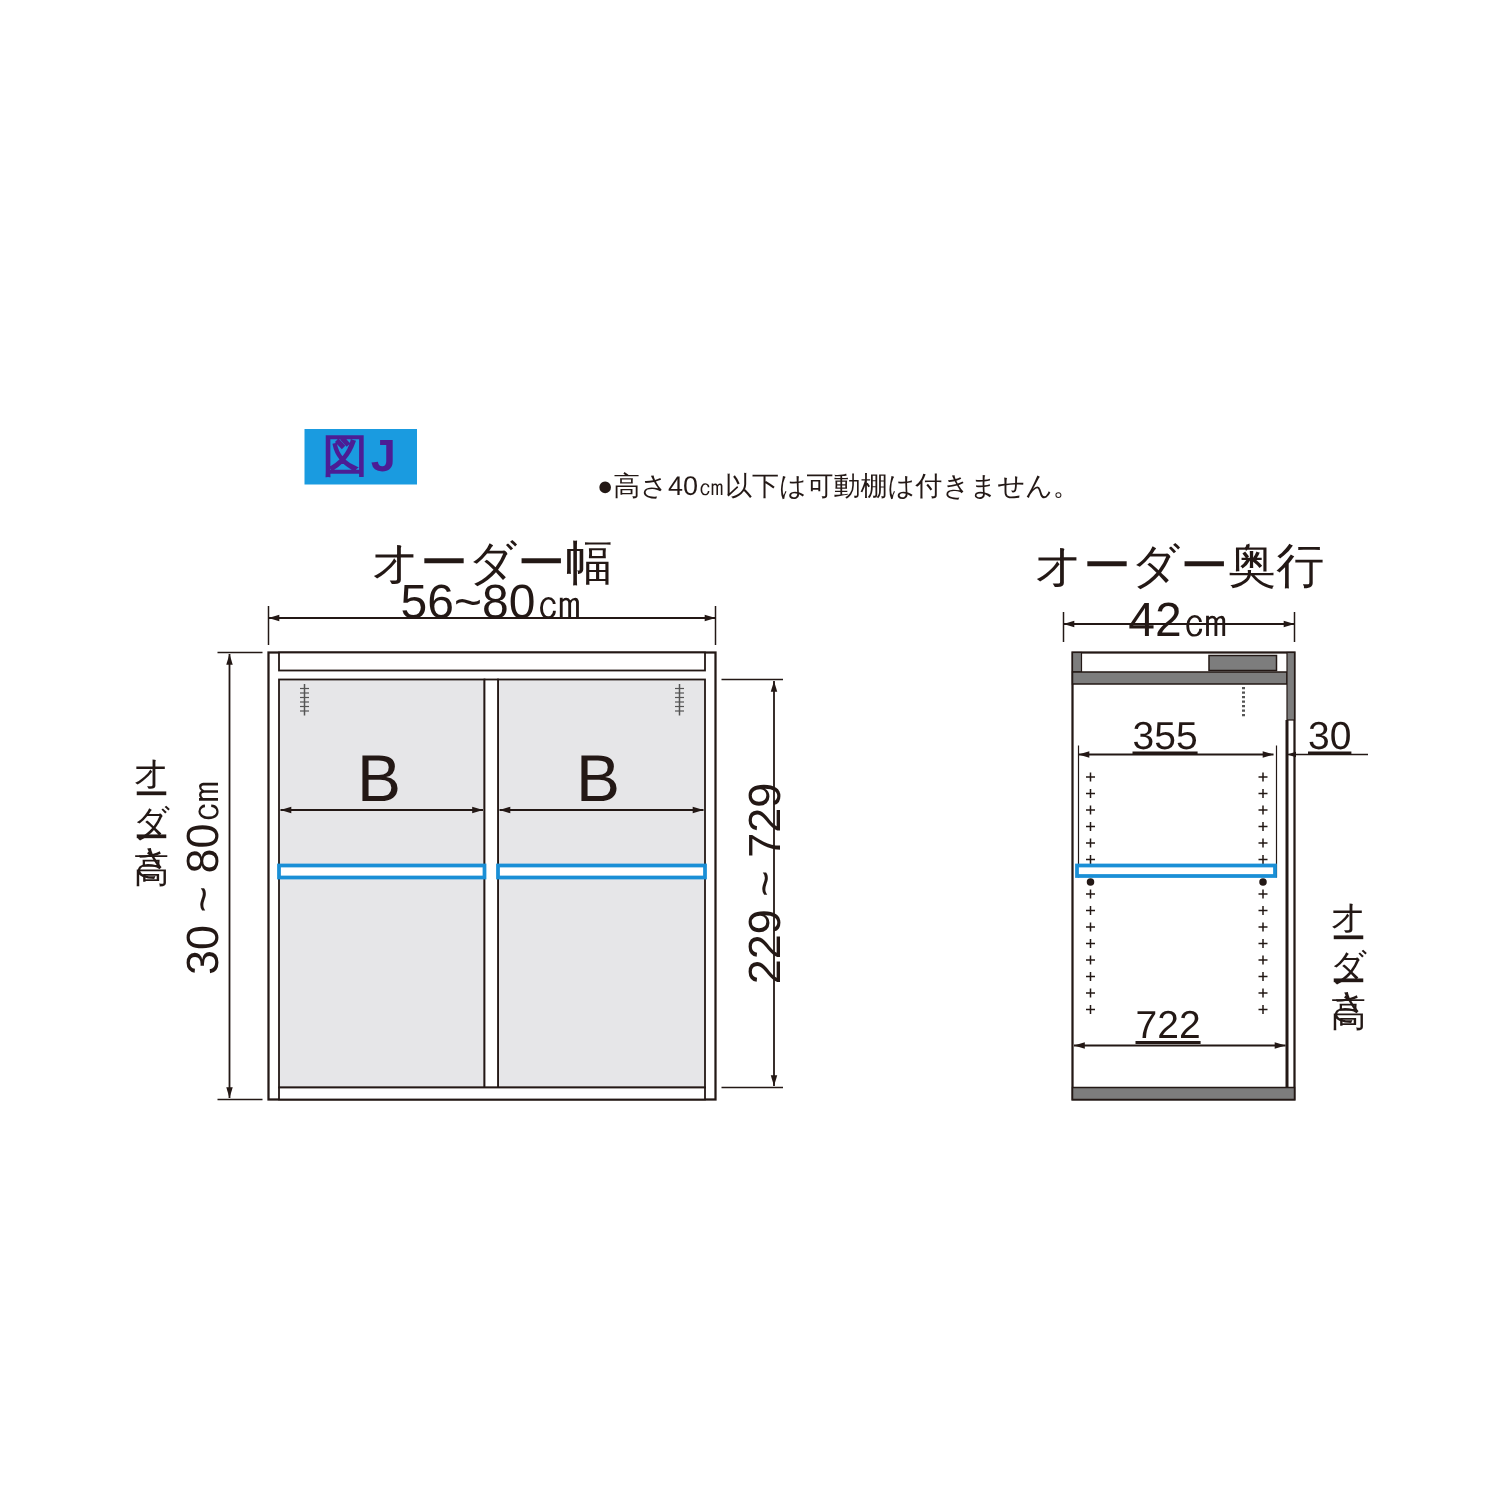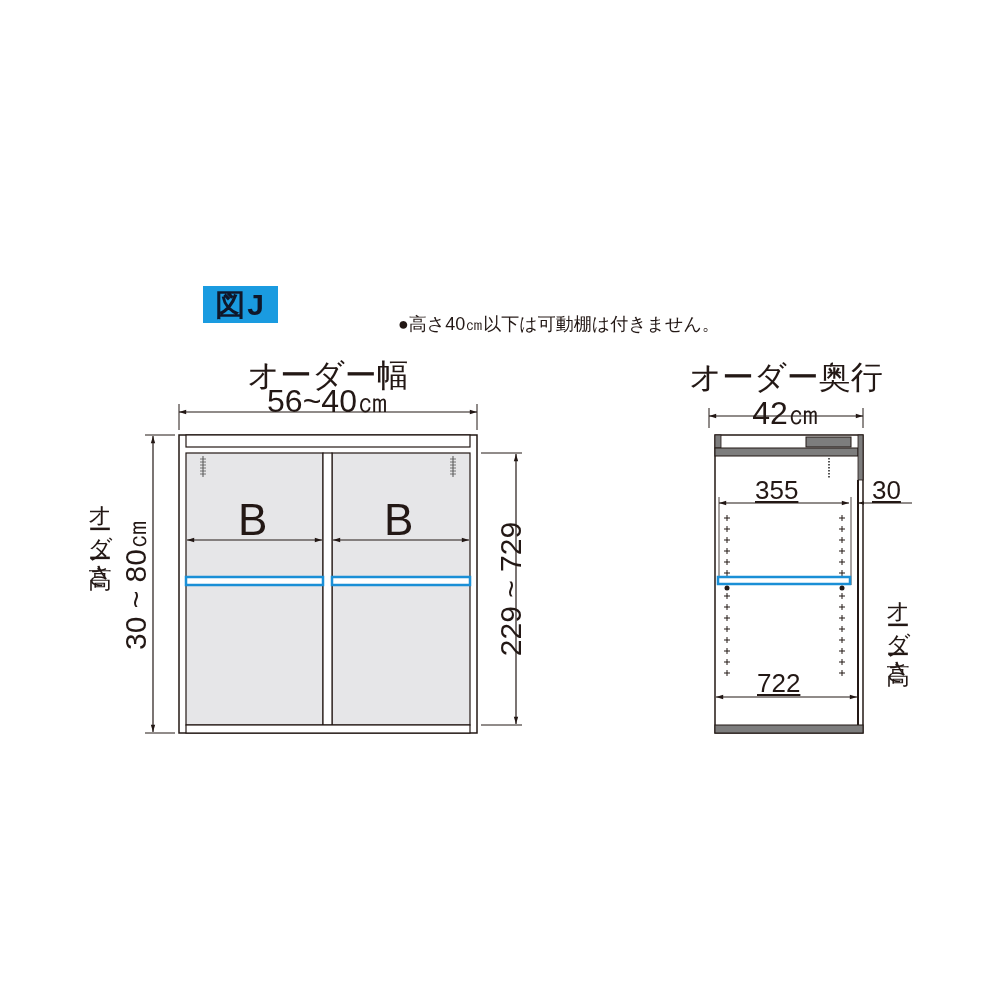--- a/index.html
+++ b/index.html
@@ -1,20 +1,20 @@
 <!DOCTYPE html>
 <html><head>
 <meta charset="utf-8">
 <style>
   html, body { margin:0; padding:0; background:#ffffff; }
   body { width:1000px; height:1000px; position:relative; overflow:hidden;
          font-family:"Liberation Sans","DejaVu Sans",sans-serif; color:#231815; }
   .abs { position:absolute; }
   .fig-badge { left:203px; top:286px; width:75px; height:37px; background:#1a9be0;
-               color:#0f172a; font-size:30px; line-height:37px; text-align:center; font-weight:bold; letter-spacing:2px; }
+               color:#4c1d95; font-size:30px; line-height:37px; text-align:center; font-weight:bold; letter-spacing:2px; }
   .note { left:398px; top:312px; font-size:18px; white-space:nowrap; }
   .lbl { font-size:32px; text-align:center; white-space:nowrap; line-height:26px; }
   .vtext { writing-mode:vertical-rl; font-size:24px; white-space:nowrap; letter-spacing:1px; }
   .rot { font-size:30px; white-space:nowrap; transform-origin:center center; }
   .bigB { font-size:44px; font-weight:normal; }
   .dim { font-size:26px; white-space:nowrap;text-decoration:underline; }
   svg { position:absolute; left:0; top:0; }
 </style>
 </head>
 <body>
@@ -144,21 +144,21 @@
 
     <rect x="718" y="577" width="132" height="7" fill="#fff" stroke="#1a8fd6" stroke-width="2.5"></rect>
     <circle cx="727" cy="588" r="2.5" fill="#231815"></circle>
     <circle cx="842" cy="588" r="2.5" fill="#231815"></circle>
 
     <line x1="716" y1="697" x2="857" y2="697" stroke="#231815" stroke-width="1.2" marker-start="url(#arr)" marker-end="url(#arr)"></line>
   </g>
 </svg>
 
 <div class="abs lbl" style="left:228px; top:362px; width:200px;">オーダー幅</div>
-<div class="abs lbl" style="left:228px; top:388px; width:200px;">56~40㎝</div>
+<div class="abs lbl" style="left:228px; top:388px; width:200px;">56~80㎝</div>
 
 <div class="abs bigB" style="left:238px; top:495px;">B</div>
 <div class="abs bigB" style="left:384px; top:495px;">B</div>
 
 <div class="abs vtext" style="left:84px; top:488px;">オーダー高さ</div>
 <div class="abs rot" style="left:61px; top:564px; width:150px; text-align:center; transform:rotate(-90deg);">30 ~ 80㎝</div>
 
 <div class="abs rot" style="left:426px; top:572px; width:170px; text-align:center; transform:rotate(-90deg);">229 ~ 729</div>
 
 <div class="abs lbl" style="left:686px; top:364px; width:200px;">オーダー奥行</div>

